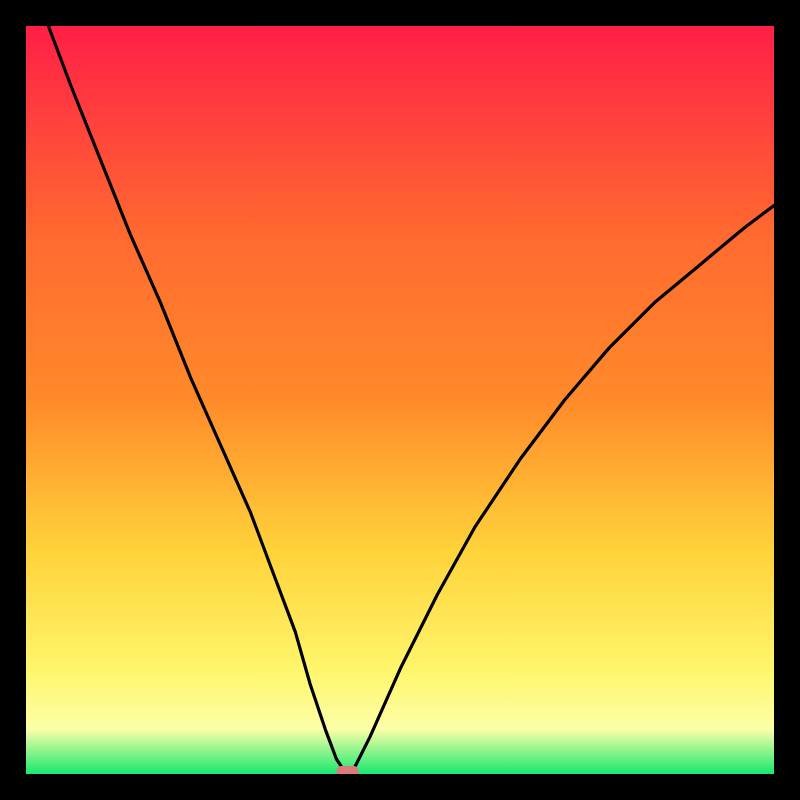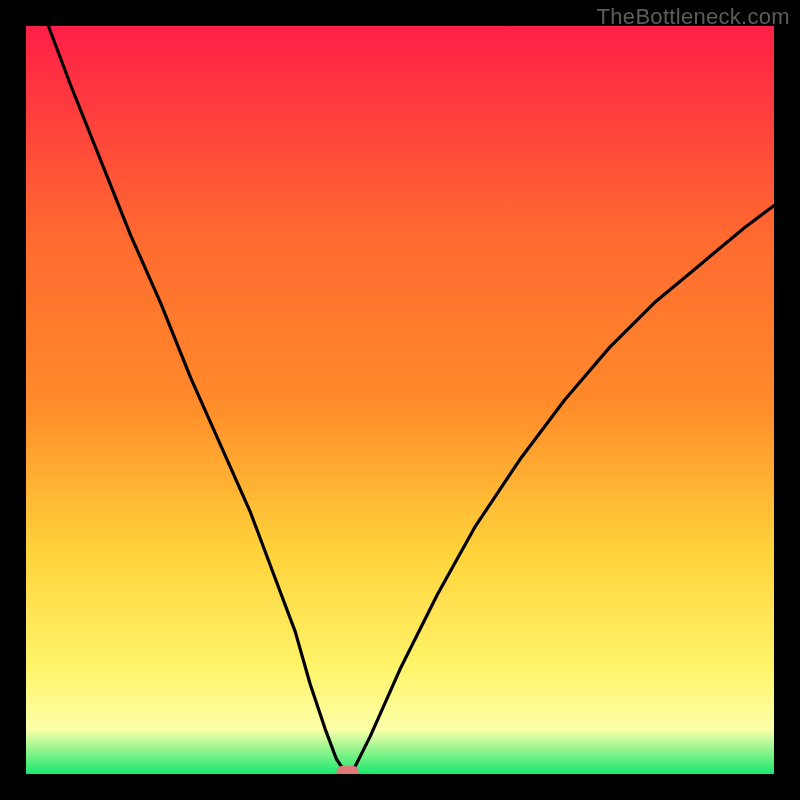--- a/index.html
+++ b/index.html
@@ -47,21 +47,20 @@
   .marker {
     fill: #dd7b7b;
     stroke: none;
   }
 </style>
 </head>
 <body>
 
 <div class="frame">
 
-  <div class="watermark">TheBottleneck.com</div>
 
   <div class="plot-area">
     <svg id="chart-svg" width="748" height="748" viewBox="0 0 748 748">
       <defs>
         <linearGradient id="bg-grad" x1="0" y1="0" x2="0" y2="1">
           <stop id="g0" offset="0%" stop-color="#ff1f47"></stop>
           <stop id="g1" offset="28%" stop-color="#ff6a30"></stop>
           <stop id="g2" offset="50%" stop-color="#ff8a2a"></stop>
           <stop id="g3" offset="70%" stop-color="#ffd23a"></stop>
           <stop id="g4" offset="86%" stop-color="#fff56b"></stop>

